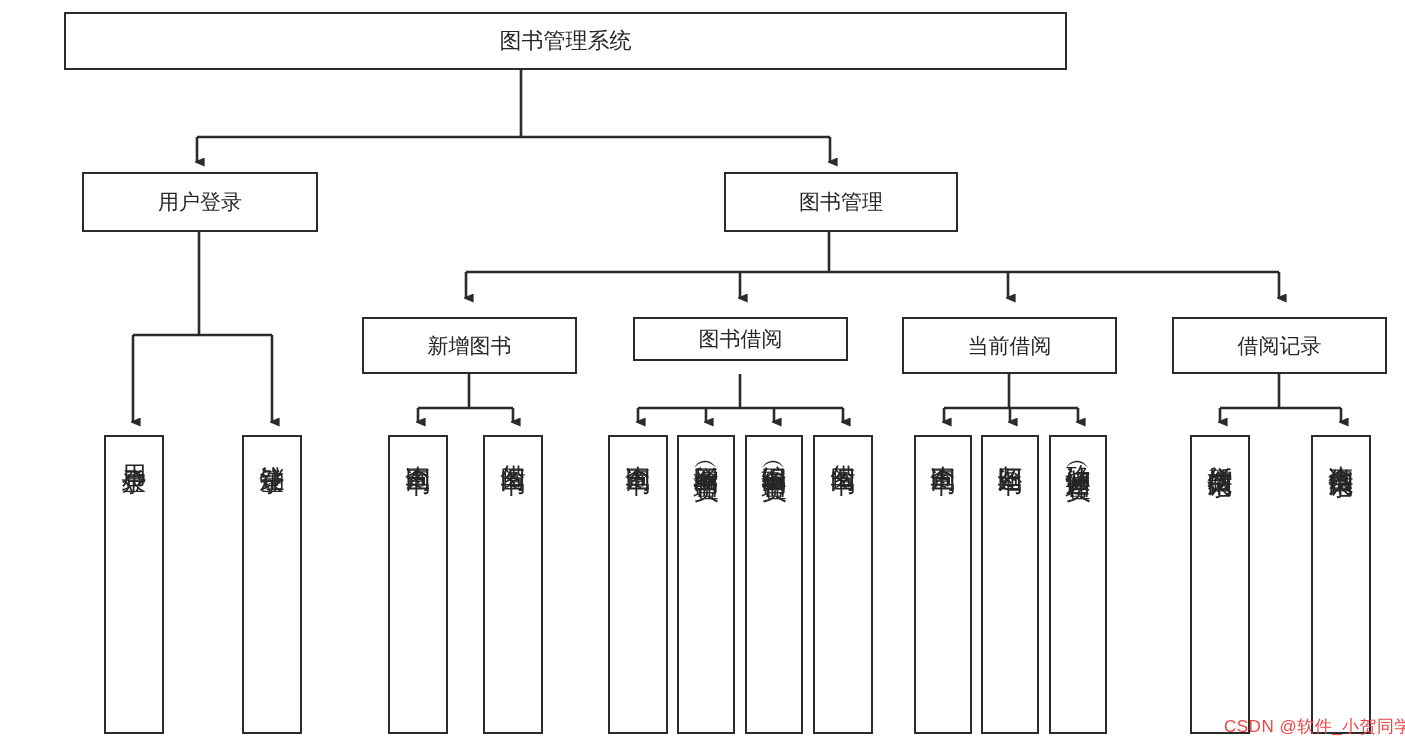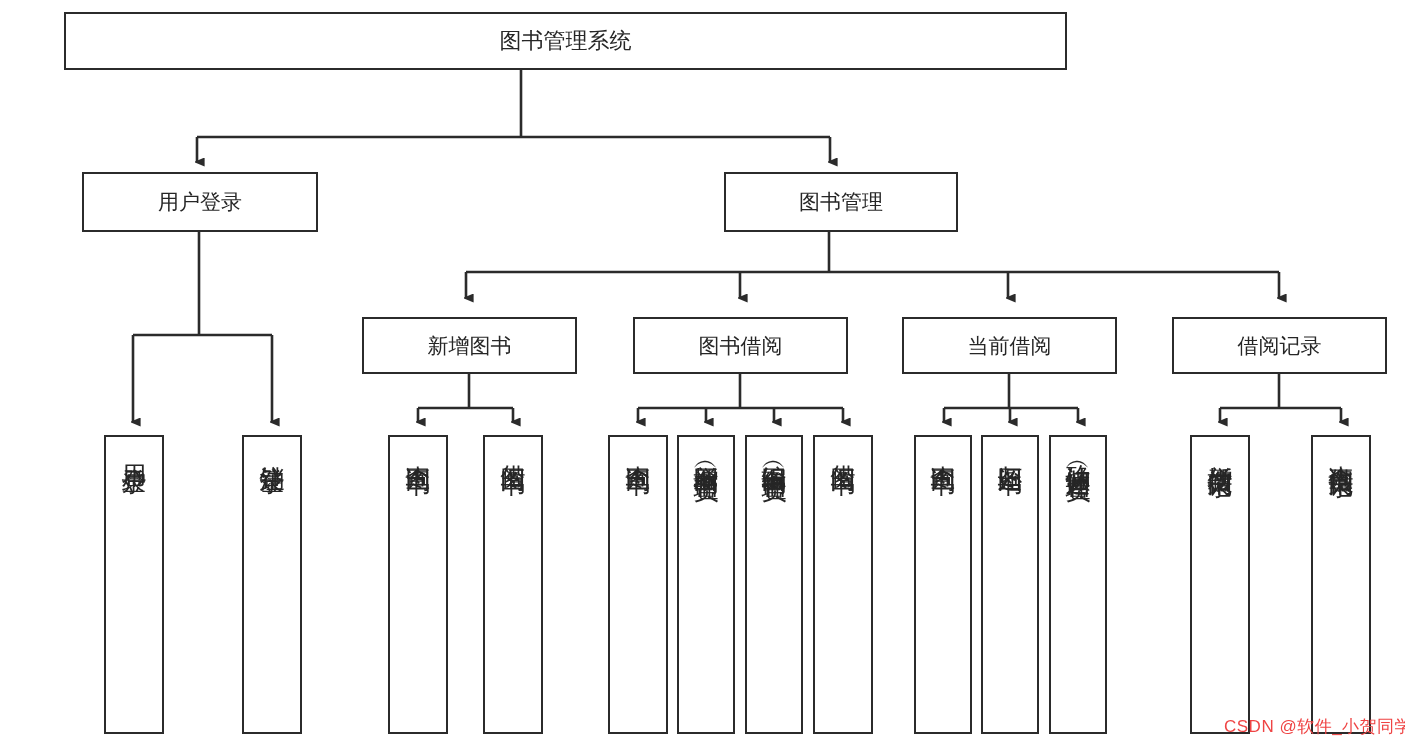--- a/index.html
+++ b/index.html
@@ -117,21 +117,21 @@
   </div>
 
   <div class="node h" style="left:712px;top:172px;width:234px;height:60px;margin-left:12px;">
     <span class="lbl">图书管理</span>
   </div>
 
   <div class="node h" style="left:362px;top:317px;width:215px;height:57px;">
     <span class="lbl">新增图书</span>
   </div>
 
-  <div class="node h" style="left:633px;top:317px;width:215px;height:57px;">
+  <div class="node h" style="left:633px;top:317px;width:215px;height:44px;">
     <span class="lbl">图书借阅</span>
   </div>
 
   <div class="node h" style="left:1172px;top:317px;width:215px;height:57px;">
     <span class="lbl">借阅记录</span>
   </div>
 
   <div class="node h" style="left:902px;top:317px;width:215px;height:57px;">
     <span class="lbl">当前借阅</span>
   </div>

